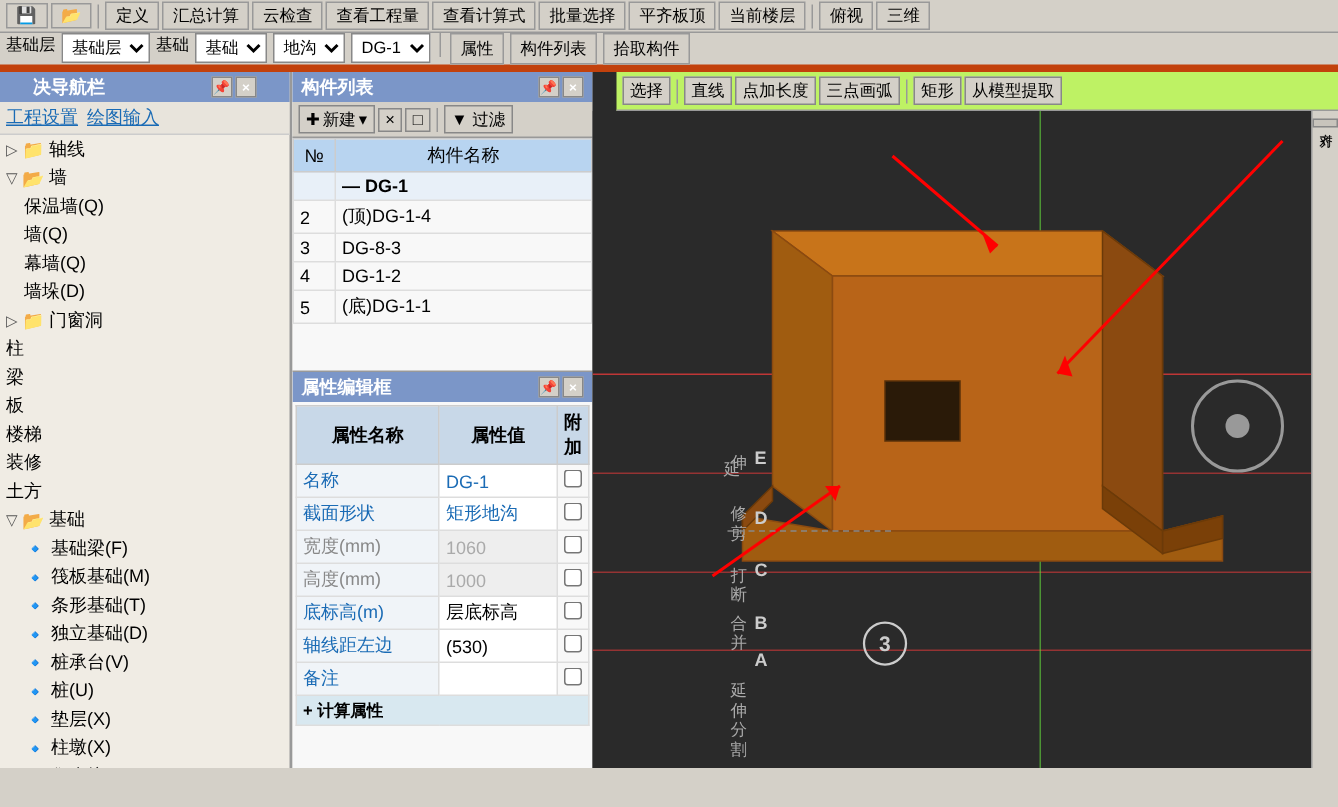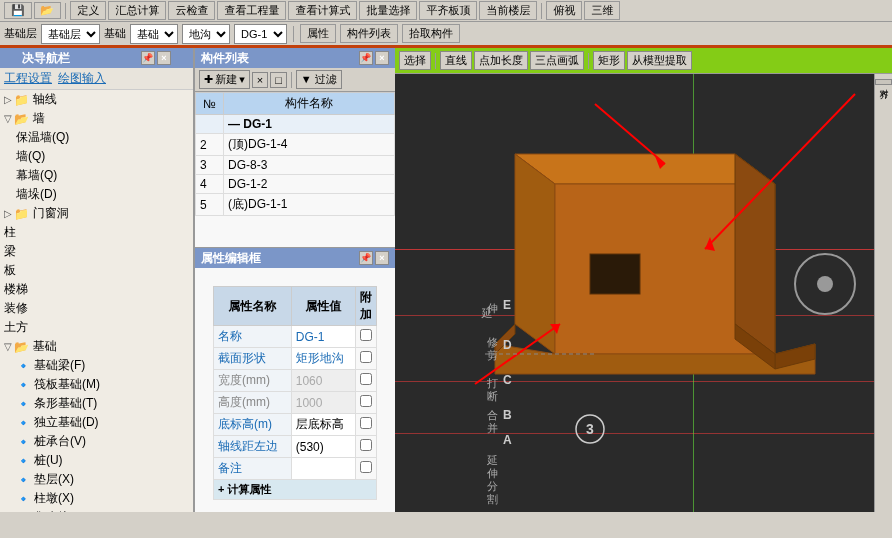--- a/index.html
+++ b/index.html
@@ -34,23 +34,22 @@
       gap: 3px;
       white-space: nowrap;
     }
     .toolbar-separator { width: 1px; height: 16px; background: #999; margin: 0 2px; }
 
     
     .second-toolbar {
       height: 26px;
       background: #d4d0c8;
       display: flex;
-      align-items: center;
       padding: 0 4px;
-      border-bottom: 3px solid #c2410c;
+      border-bottom: 5px solid #c2410c;
       gap: 4px;
     }
 
     
     .main-layout {
       display: flex;
       height: calc(538px - 22px - 26px - 26px);
     }
 
     
@@ -244,21 +243,21 @@
 
     
     .nav-scroll {
       flex: 1;
       overflow-y: auto;
       overflow-x: hidden;
     }
 
     
     .props-bottom {
-      padding: 18px;
+      padding: 2px;
       flex: 1;
       overflow-y: auto;
     }
 
     .checkbox-cell {
       text-align: center;
     }
     input[type="checkbox"] { width: 12px; height: 12px; }
   </style>
 </head>
@@ -523,21 +522,21 @@
               <td colspan="3" class="props-section">+ 计算属性</td>
             </tr>
           </tbody>
         </table>
       </div>
     </div>
   </div>
 
   <div style="flex:1; display:flex; flex-direction:column; background:#2a2a2a; position:relative; overflow:hidden;">
 
-    <div class="view-toolbar" style="background:#84cc16;">
+    <div class="view-toolbar" style="background:#bef264;margin-left:16px;">
       <button class="comp-btn">选择</button>
       <div class="toolbar-separator"></div>
       <button class="comp-btn">直线</button>
       <button class="comp-btn">点加长度</button>
       <button class="comp-btn">三点画弧</button>
       <div class="toolbar-separator"></div>
       <button class="comp-btn">矩形</button>
       <button class="comp-btn">从模型提取</button>
     </div>
 

